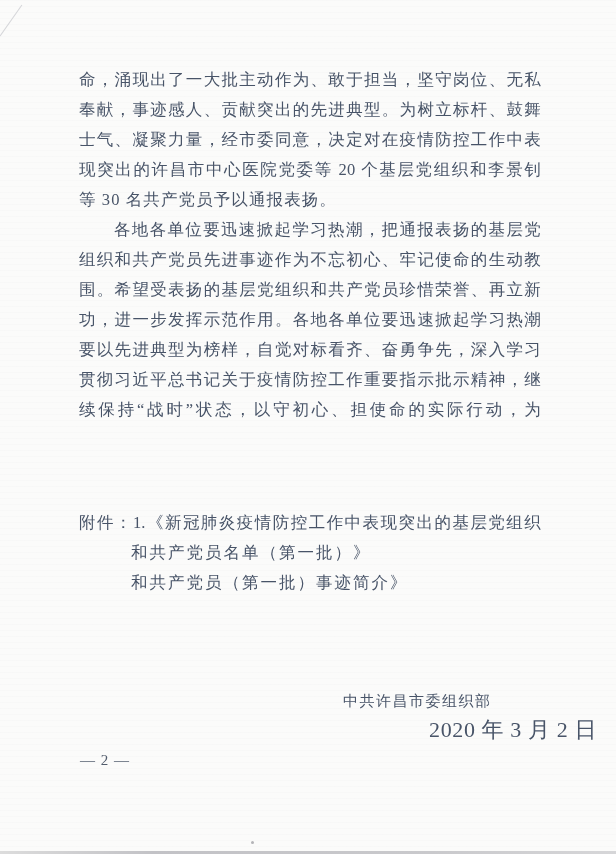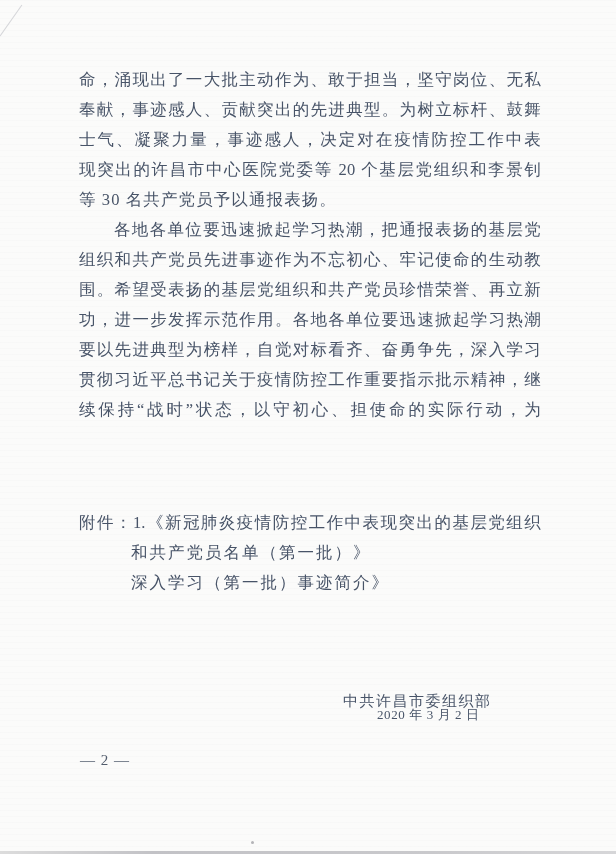--- a/index.html
+++ b/index.html
@@ -48,56 +48,56 @@
     font-size:16.5px;line-height:30px;letter-spacing:.2px;
   }
   .att-cont{padding-left:52px;letter-spacing:2px}
   .att-first2{padding-left:50px}
   
   .sig-org{
     position:absolute;left:343px;top:686px;width:260px;
     font-size:15px;line-height:30px;letter-spacing:1.5px;
   }
   .sig-date{
-    position:absolute;left:377px;top:700px;width:220px;
-    font-size:13px;line-height:30px;letter-spacing:.6px;
+    position:absolute;left:377px;top:715px;width:220px;
+    font-size:22px;line-height:30px;letter-spacing:.6px;text-align:right;
   }
   
   .pagenum{
     position:absolute;left:80px;top:747px;
     font-size:15px;line-height:26px;letter-spacing:1px;color:#525c6c;
   }
 </style>
 </head>
 <body>
 
 <div class="page">
 
   <div class="artifact-diag"></div>
 
   <div class="bodytext">
     <div class="line jl">命，涌现出了一大批主动作为、敢于担当，坚守岗位、无私</div>
     <div class="line jl">奉献，事迹感人、贡献突出的先进典型。为树立标杆、鼓舞</div>
-    <div class="line jl">士气、凝聚力量，事迹感人，决定对在疫情防控工作中表</div>
+    <div class="line jl">士气、凝聚力量，经市委同意，决定对在疫情防控工作中表</div>
     <div class="line jl">现突出的许昌市中心医院党委等 20 个基层党组织和李景钊</div>
     <div class="line loose">等 30 名共产党员予以通报表扬。</div>
 
     <div class="line jl indent">各地各单位要迅速掀起学习热潮，把通报表扬的基层党</div>
     <div class="line jl">组织和共产党员先进事迹作为不忘初心、牢记使命的生动教</div>
     <div class="line jl">围。希望受表扬的基层党组织和共产党员珍惜荣誉、再立新</div>
     <div class="line jl">功，进一步发挥示范作用。各地各单位要迅速掀起学习热潮</div>
     <div class="line jl">要以先进典型为榜样，自觉对标看齐、奋勇争先，深入学习</div>
     <div class="line jl">贯彻习近平总书记关于疫情防控工作重要指示批示精神，继</div>
     <div class="line jl">续保持“战时”状态，以守初心、担使命的实际行动，为</div>
   </div>
 
   <div class="attachments">
     <div class="line jl"><span>附件：</span><span>1.《新冠肺炎疫情防控工作中表现突出的基层党组织</span></div>
     <div class="line loose att-cont">和共产党员名单（第一批）》</div>
-    <div class="line loose att-cont">深入学习（第一批）事迹简介》</div>
+    <div class="line loose att-cont">和共产党员（第一批）事迹简介》</div>
   </div>
 
   <div class="sig-org">中共许昌市委组织部</div>
   <div class="sig-date">2020 年 3 月 2 日</div>
 
   <div class="pagenum">— 2 —</div>
 
   <div class="speck"></div>
   <div class="edge-bottom"></div>
 

